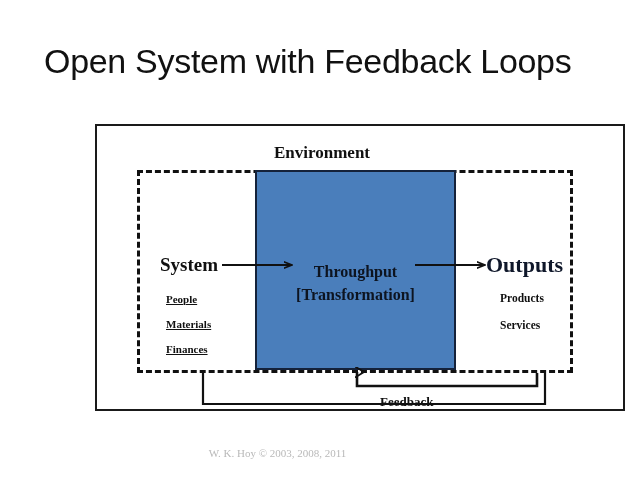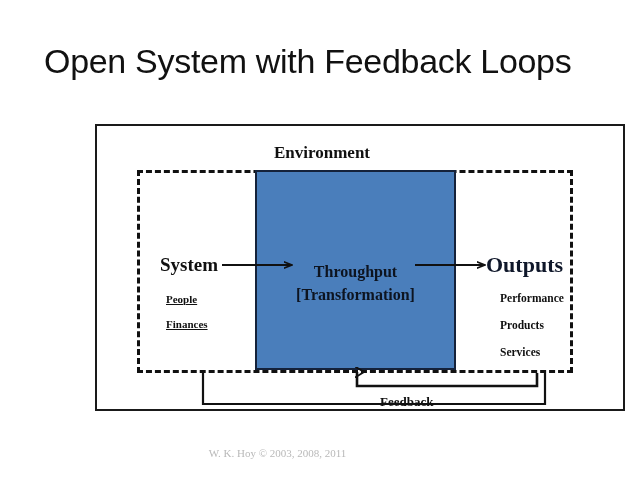--- a/index.html
+++ b/index.html
@@ -175,26 +175,26 @@
 <div id="throughput-box"></div>
 
 <div id="throughput-text">
   <div>Throughput</div>
   <div>[Transformation]</div>
 </div>
 
 <div id="inputs-heading">System</div>
 <div id="inputs-list">
   <div>People</div>
+  <div>Materials</div>
   <div>Finances</div>
 </div>
 
 <div id="outputs-heading">Outputs</div>
 <div id="outputs-list">
-  <div>Performance</div>
   <div>Products</div>
   <div>Services</div>
 </div>
 
 <div id="feedback-label">Feedback</div>
 
 <svg id="connectors" viewBox="0 0 638 479">
   <defs>
     <marker id="ah" markerWidth="9" markerHeight="9" refX="7.2" refY="3.6" orient="auto" markerUnits="userSpaceOnUse">
       <path d="M0,0.4 L8,3.6 L0,6.8" fill="none" stroke="#111111" stroke-width="1.6"></path>

